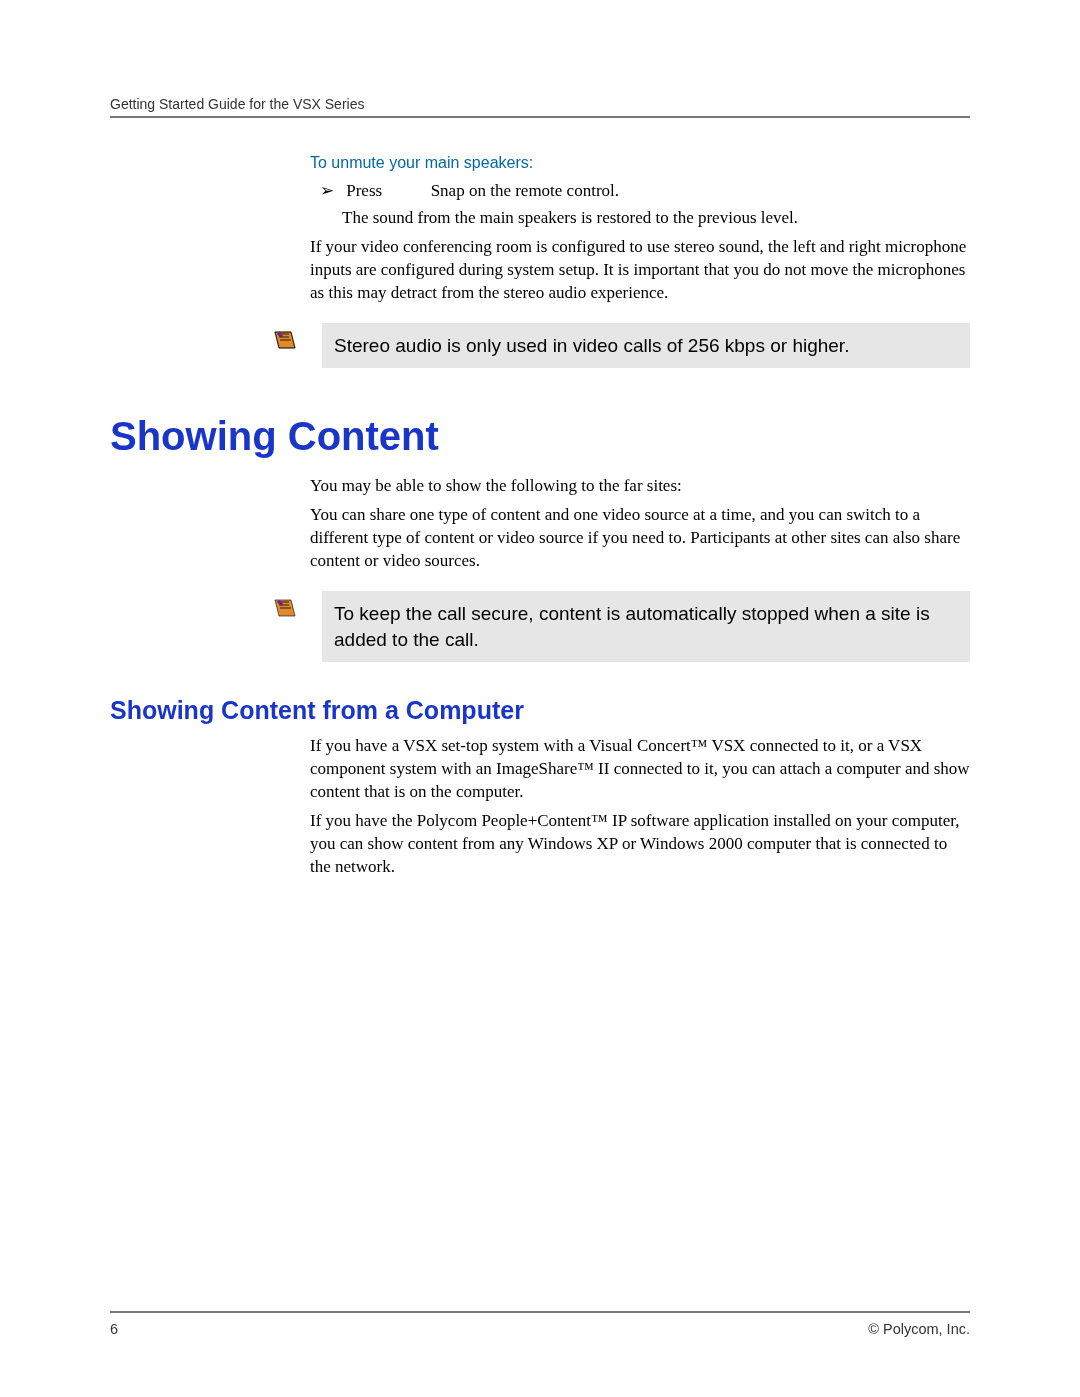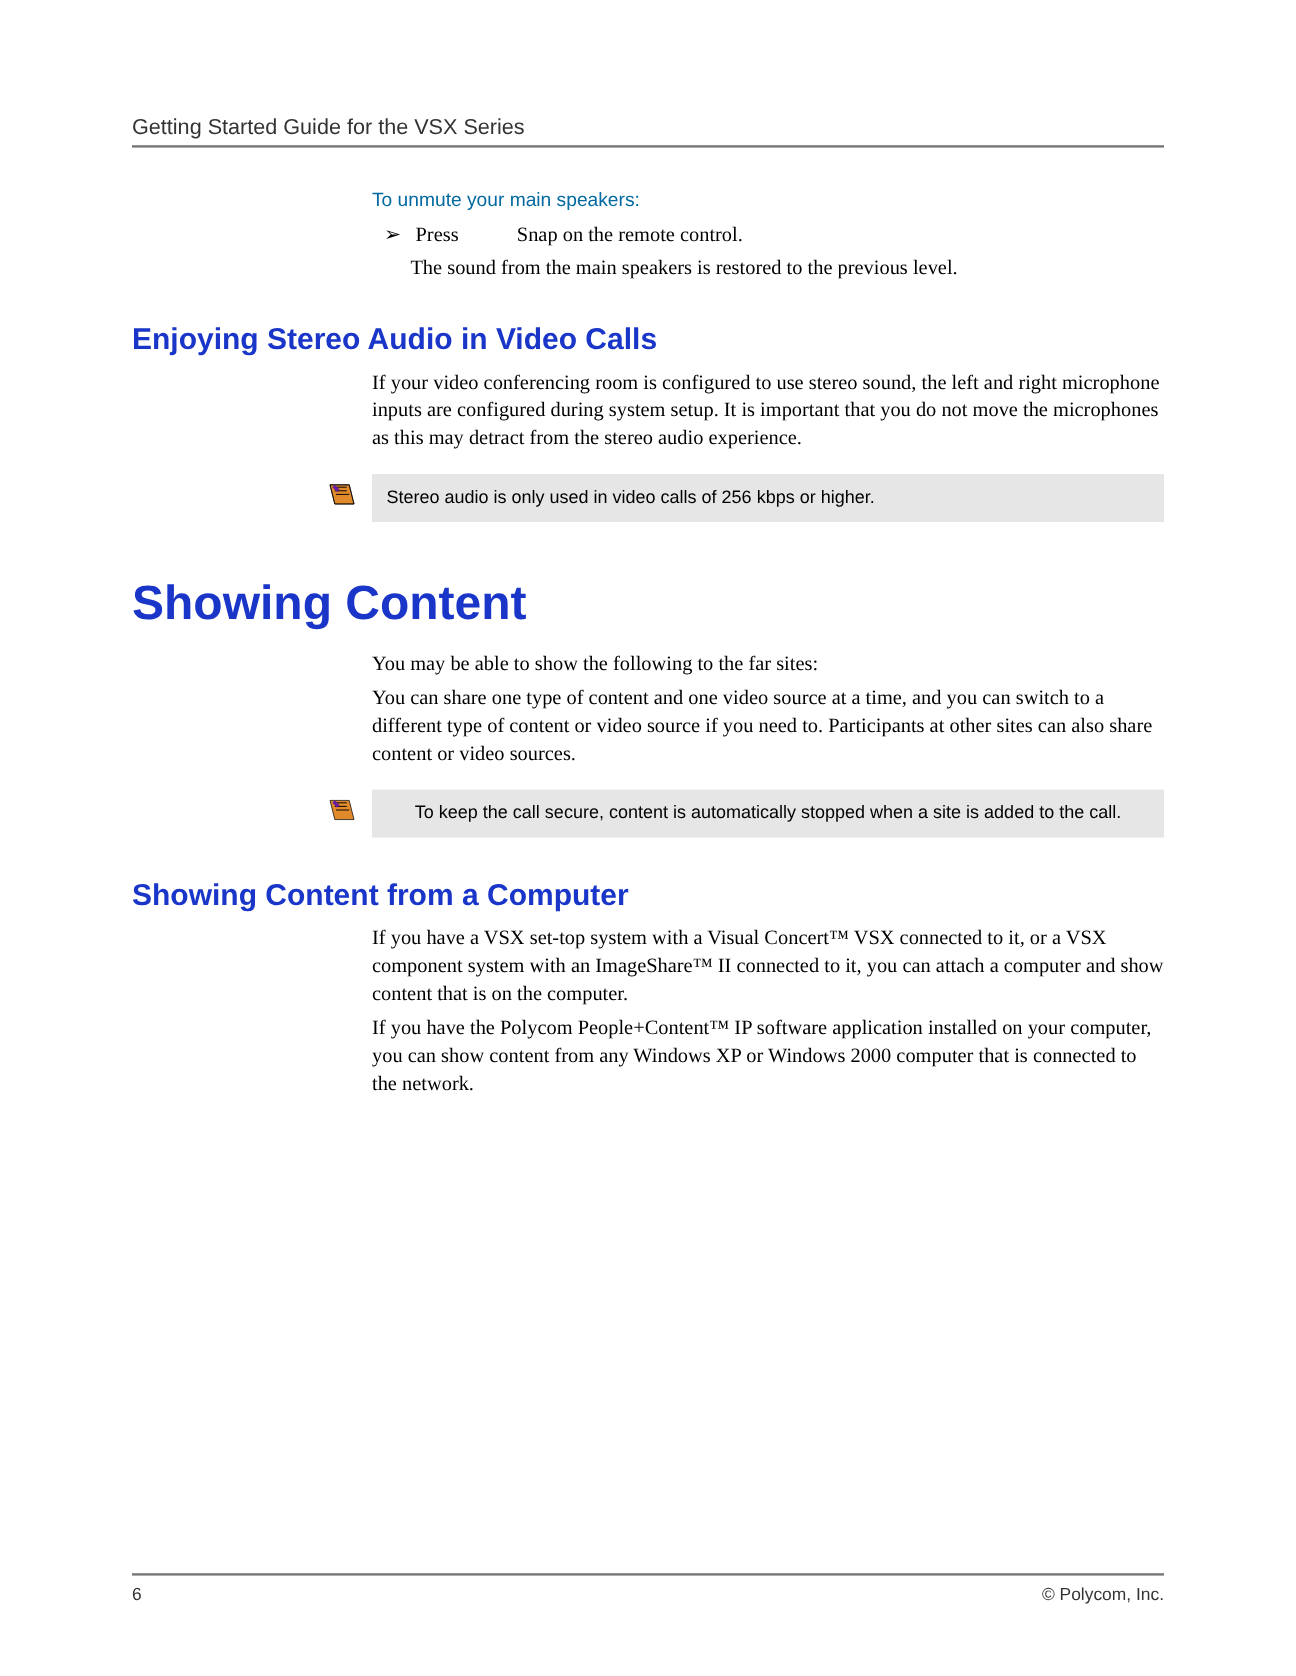--- a/index.html
+++ b/index.html
@@ -14,21 +14,21 @@
     box-sizing: border-box;
   }
   .page {
     padding: 96px 110px 60px 110px;
     box-sizing: border-box;
     height: 100%;
     position: relative;
   }
   .header-line {
     font-family: 'Trebuchet MS', Arial, sans-serif;
-    font-size: 18px;
+    font-size: 14px;
     color: #333;
     margin-bottom: 4px;
   }
   .hr {
     border: none;
     border-top: 2px solid #777;
     margin: 0 0 36px 0;
   }
   .body-indent {
     margin-left: 200px;
@@ -83,22 +83,23 @@
     flex: 0 0 50px;
     display: flex;
     justify-content: center;
     padding-top: 8px;
   }
   .note-box {
     flex: 1;
     background: #e6e6e6;
     padding: 10px 12px;
     font-family: Arial, Helvetica, sans-serif;
-    font-size: 15px;
+    font-size: 19px;
     line-height: 1.35;
+    margin-left: 12px;
   }
   .note-icon {
     width: 22px;
     height: 18px;
     position: relative;
   }
   .note-icon svg { display: block; }
   ul.bullets {
     margin: 4px 0 8px 0;
     padding-left: 22px;
@@ -148,21 +149,20 @@
       <div class="step-line">
         <span class="arrow">➢</span>
         <span>Press</span>
         <span class="inline-gap"></span>
         <span>Snap on the remote control.</span>
       </div>
       <div class="serif-para" style="margin-left:22px;">The sound from the main speakers is restored to the previous level.</div>
     </div>
   </div>
 
-  <div class="h2">Enjoying Stereo Audio in Video Calls</div>
   <div class="body-indent">
     <p class="serif-para">If your video conferencing room is configured to use stereo sound, the left and right microphone inputs are configured during system setup. It is important that you do not move the microphones as this may detract from the stereo audio experience.</p>
   </div>
 
   <div class="body-indent" style="margin-left:150px;">
     <div class="note-row">
       <div class="note-icon-col">
         <span class="note-icon">
           <svg width="22" height="18" viewBox="0 0 22 18">
             <path d="M1 1 L17 1 L21 17 L5 17 Z" fill="#e08a2c" stroke="#000" stroke-width="0.6"></path>
@@ -175,21 +175,21 @@
       <div class="note-box">Stereo audio is only used in video calls of 256 kbps or higher.</div>
     </div>
   </div>
 
   <div class="h1">Showing Content</div>
   <div class="body-indent">
     <p class="serif-para">You may be able to show the following to the far sites:</p>
     <p class="serif-para">You can share one type of content and one video source at a time, and you can switch to a different type of content or video source if you need to. Participants at other sites can also share content or video sources.</p>
   </div>
 
-  <div class="body-indent" style="margin-left:150px;text-align:center;">
+  <div class="body-indent" style="margin-left:150px;">
     <div class="note-row">
       <div class="note-icon-col">
         <span class="note-icon">
           <svg width="22" height="18" viewBox="0 0 22 18">
             <path d="M1 1 L17 1 L21 17 L5 17 Z" fill="#e08a2c" stroke="#000" stroke-width="0.6"></path>
             <path d="M5 3 L15 3 M5 6 L15 6 M6 9 L17 9" stroke="#000" stroke-width="0.8"></path>
             <path d="M4 2 L8 6" stroke="#6a1d9e" stroke-width="3"></path>
           </svg>
         </span>
       </div>

